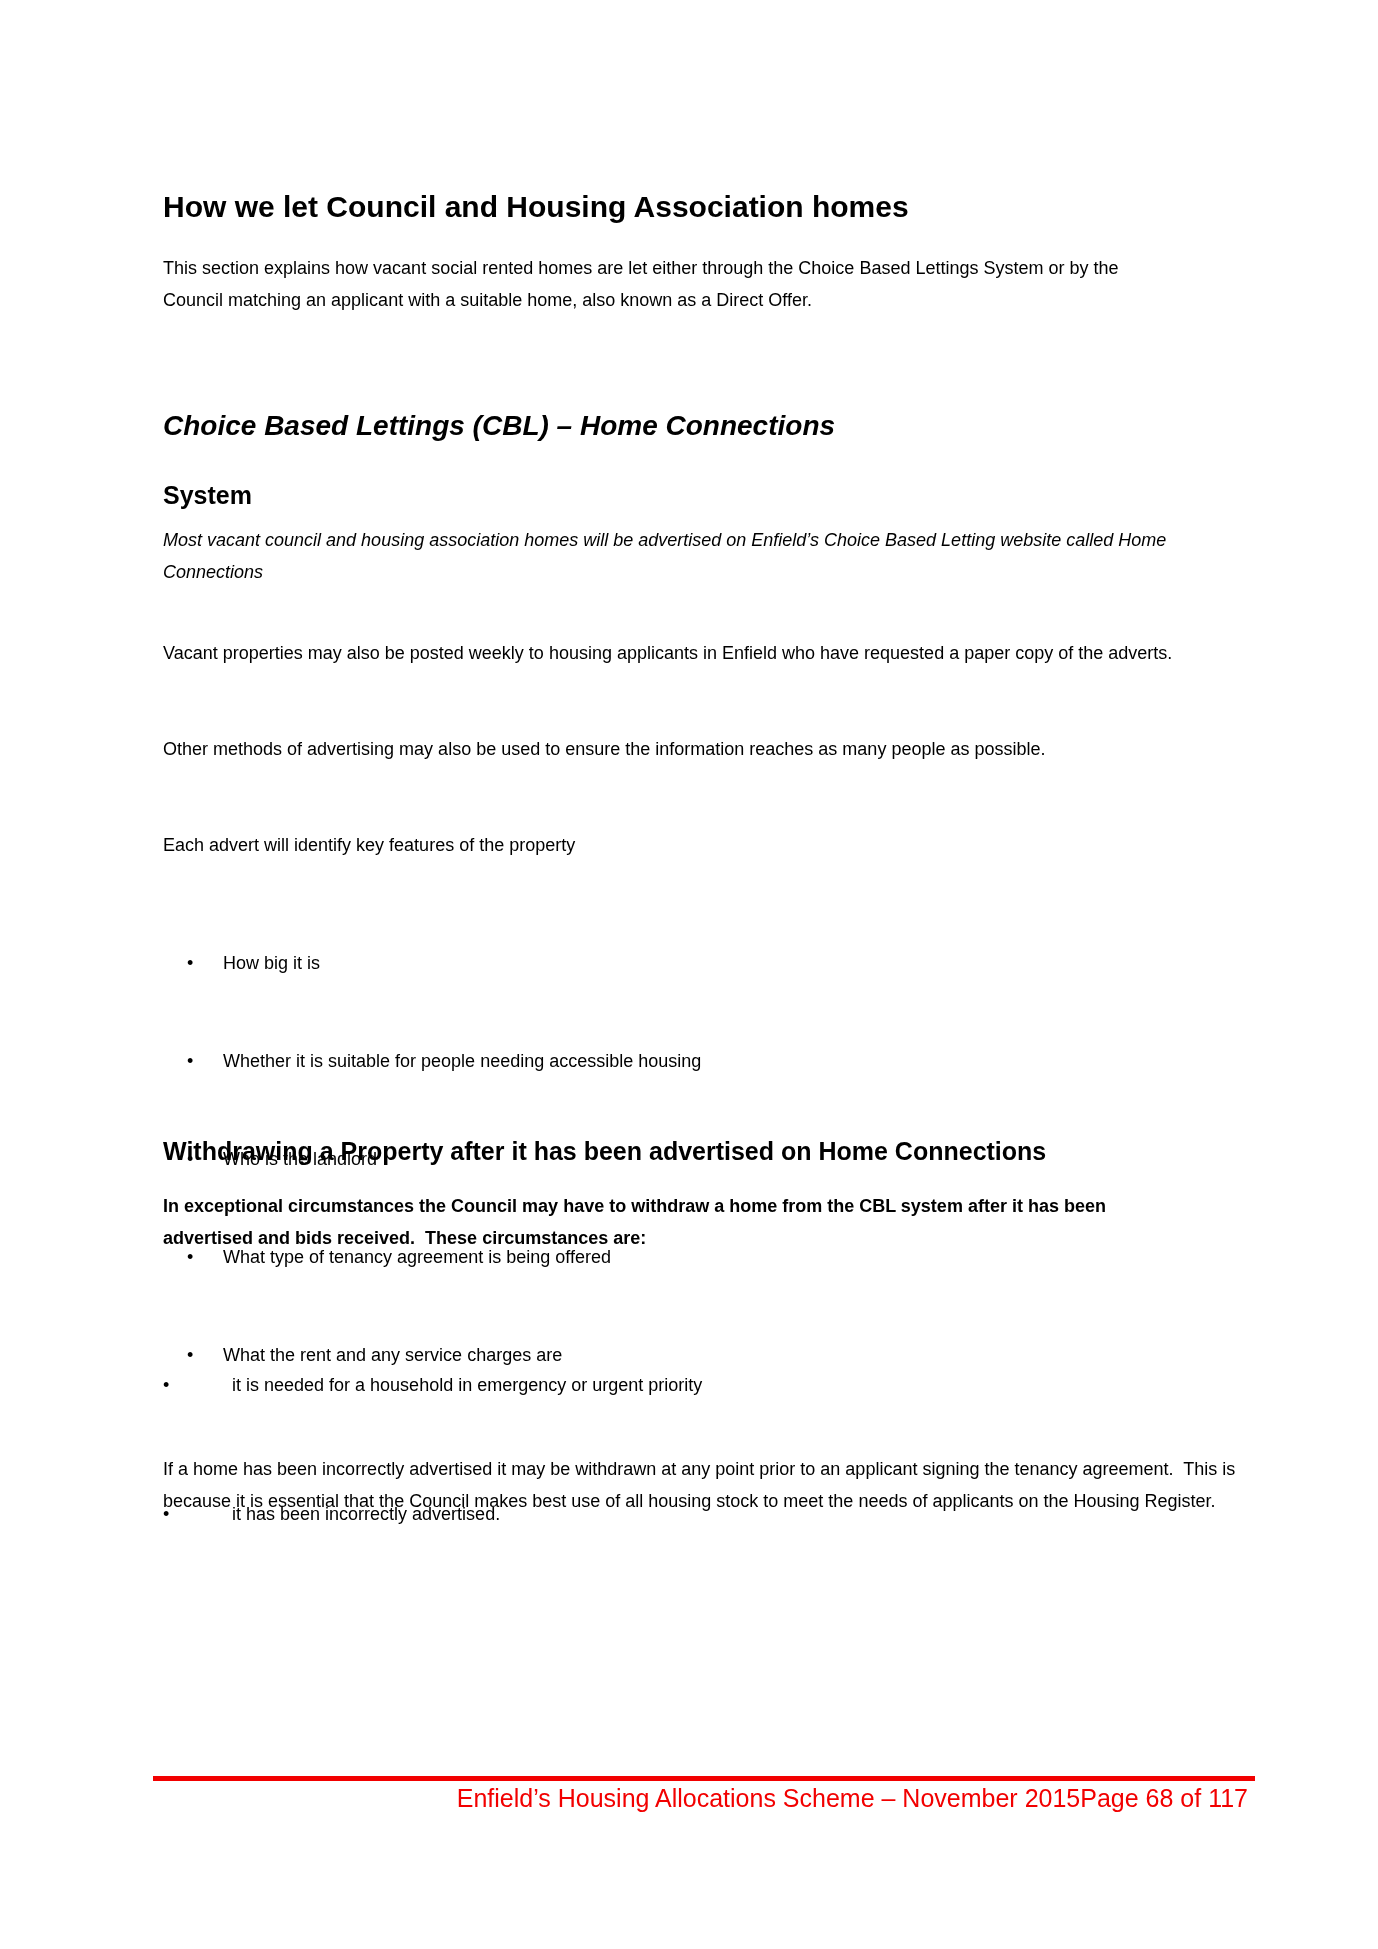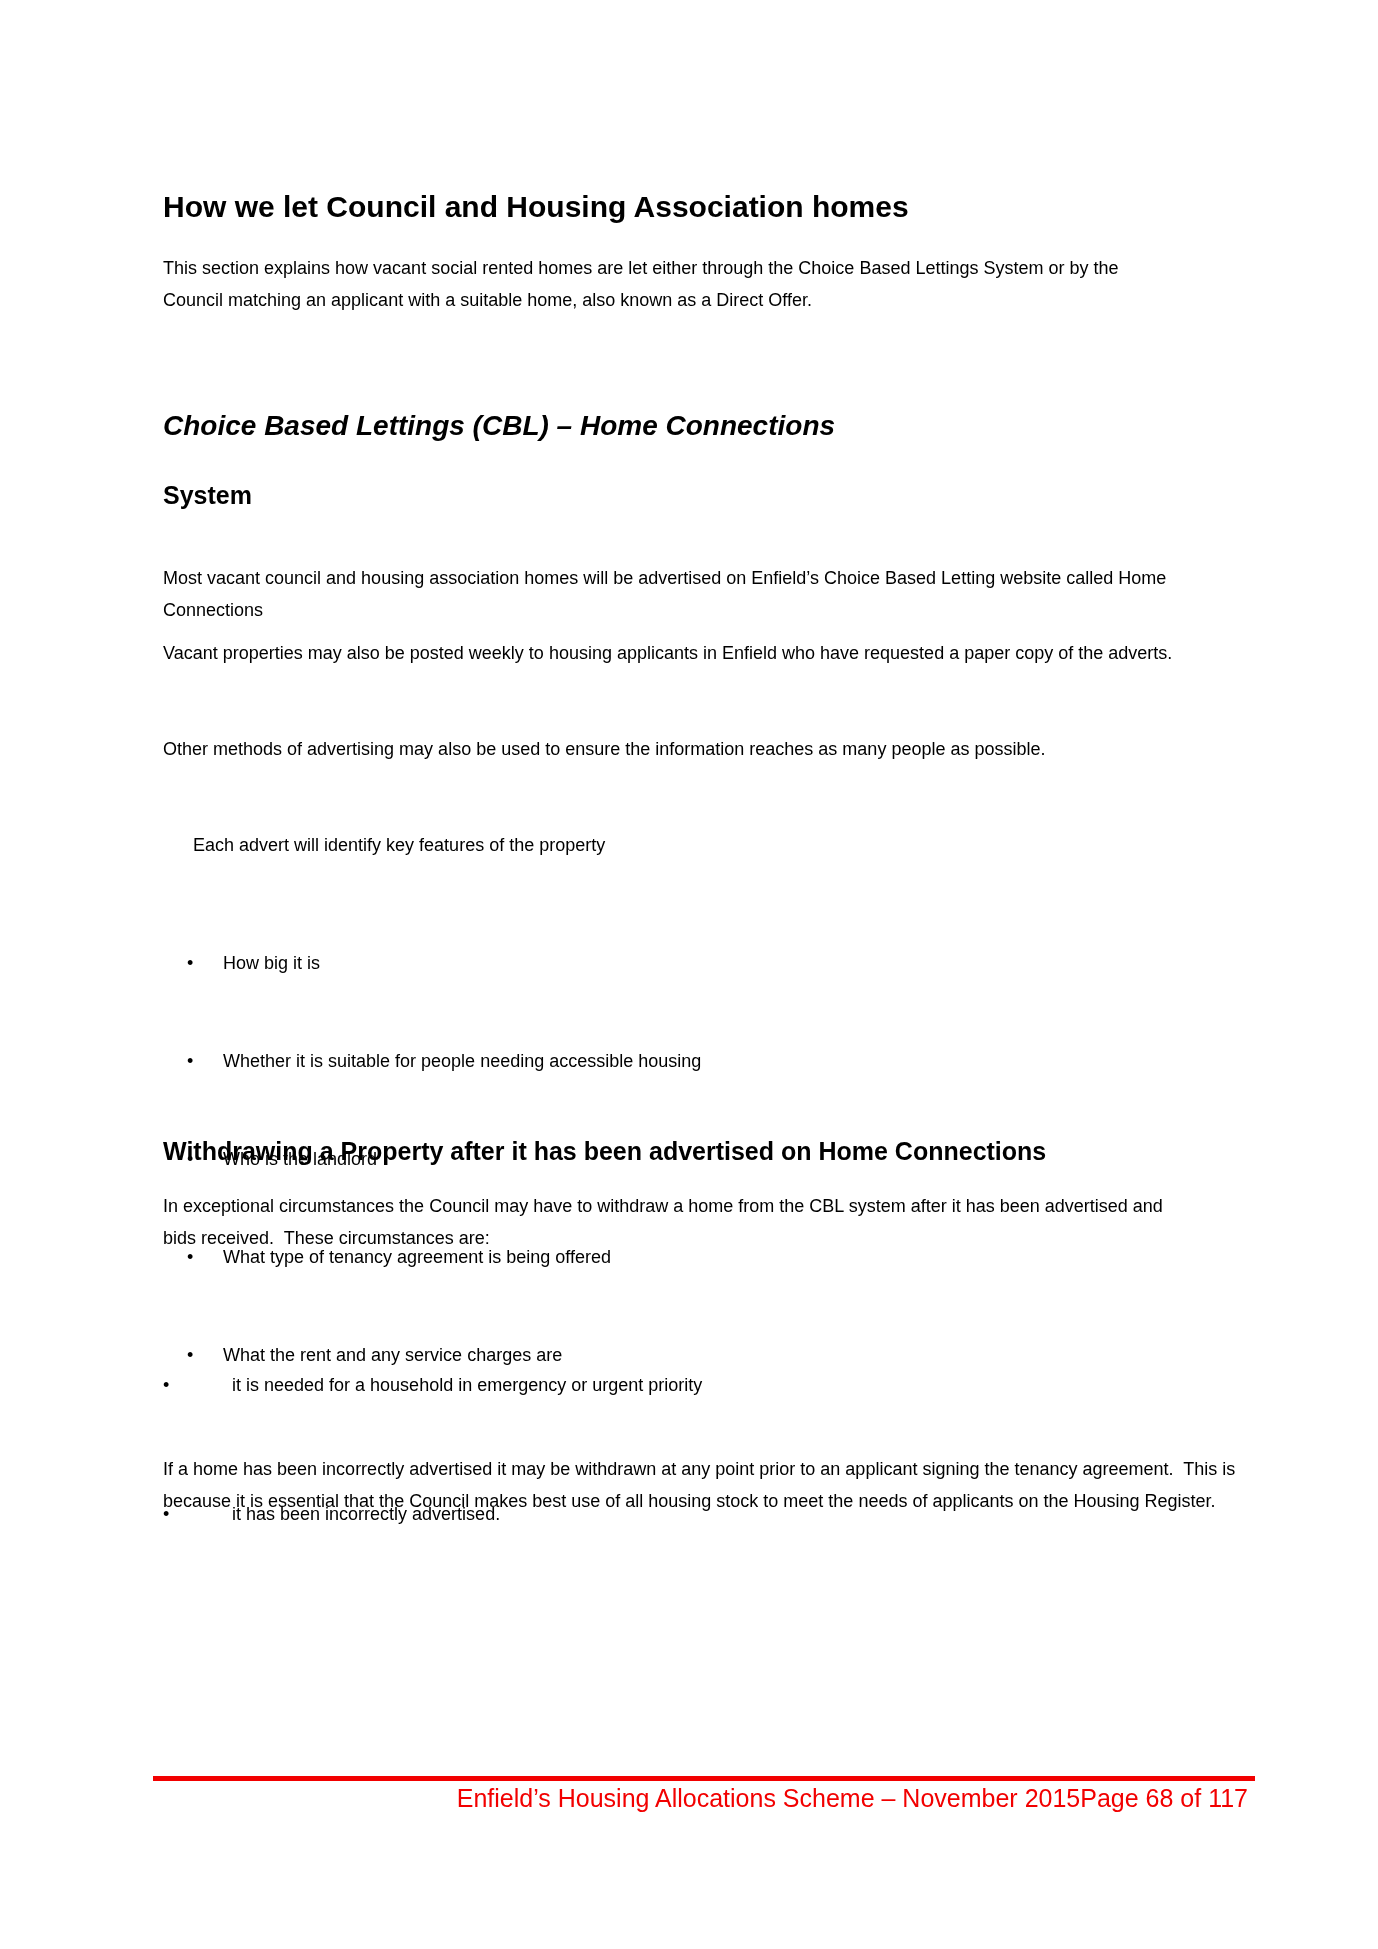--- a/index.html
+++ b/index.html
@@ -14,30 +14,30 @@
     font-family: "Liberation Sans", "DejaVu Sans", sans-serif;
     color: var(--ink);
   }
   .abs { position: absolute; left: 163px; }
   .body-text { font-size: 18px; line-height: 32px; white-space: pre-wrap; }
   .title { top: 168px; width: 1100px; font-size: 30px; line-height: 38px; font-weight: bold; }
   .intro { top: 234px; width: 1020px; }
   .h2 { top: 385px; width: 1100px; font-size: 28px; line-height: 36px; font-weight: bold; font-style: italic; }
   .h3 { font-size: 25px; line-height: 32px; font-weight: bold; }
   .h3-adverts { top: 454px; width: 1000px; }
-  .p1 { top: 544px; width: 1040px; }
+  .p1 { top: 506px; width: 1040px; font-style: italic; }
   .p2 { top: 619px; width: 1020px; }
   .p3 { top: 715px; width: 1040px; }
-  .p4 { top: 811px; width: 1040px; margin-left: 30px; }
+  .p4 { top: 811px; width: 1040px; }
   .features { top: 882px; width: 1060px; }
   ul.plain { list-style: none; margin: 0; padding: 0; }
   .features li { line-height: 34px; padding-left: 24px; display: flex; }
   .features .bullet { display: inline-block; width: 36px; flex: 0 0 36px; }
   .h3-withdraw { top: 1110px; width: 1100px; }
-  .wp1 { top: 1172px; width: 1000px; }
+  .wp1 { top: 1172px; width: 1000px; font-weight: bold; }
   .reasons { top: 1305px; width: 1100px; margin-left: -24px; }
   .reasons li { line-height: 32px; margin-bottom: 33px; display: flex; }
   .reasons .bullet { display: inline-block; width: 69px; flex: 0 0 69px; }
   .wp2 { top: 1435px; width: 1100px; }
   .footer-rule { position: absolute; top: 1776px; left: 153px; width: 1102px; height: 5px; background: var(--accent); }
   .footer { top: 1782px; width: 1085px; display: flex; justify-content: flex-end; color: var(--accent); font-size: 25px; line-height: 32px; }
 </style>
 </head>
 <body>
 

